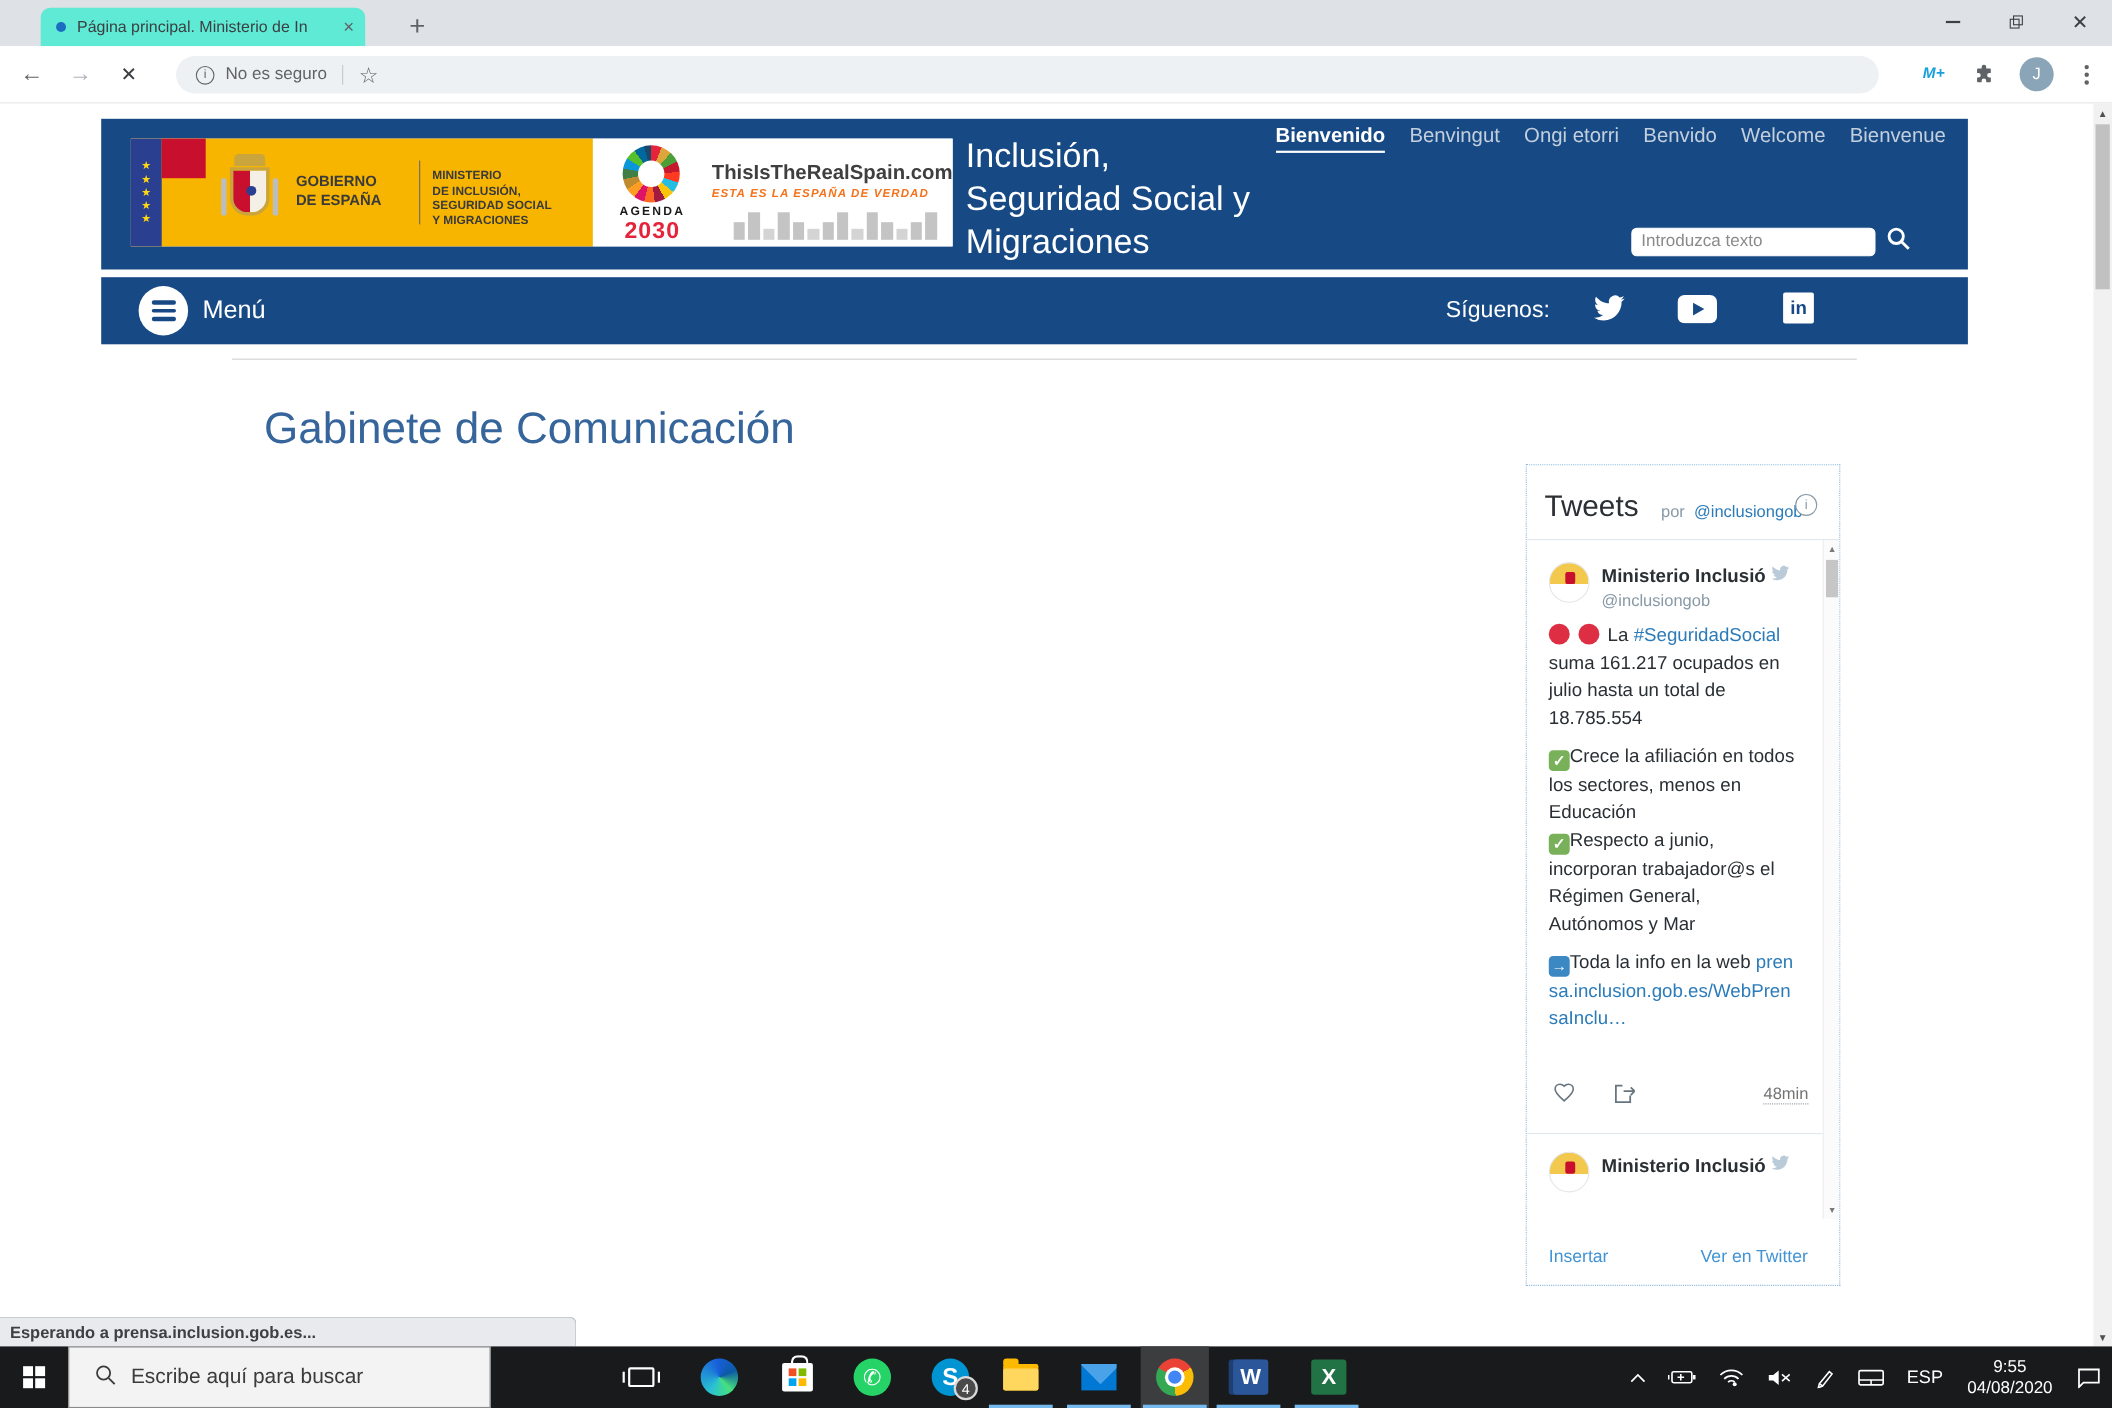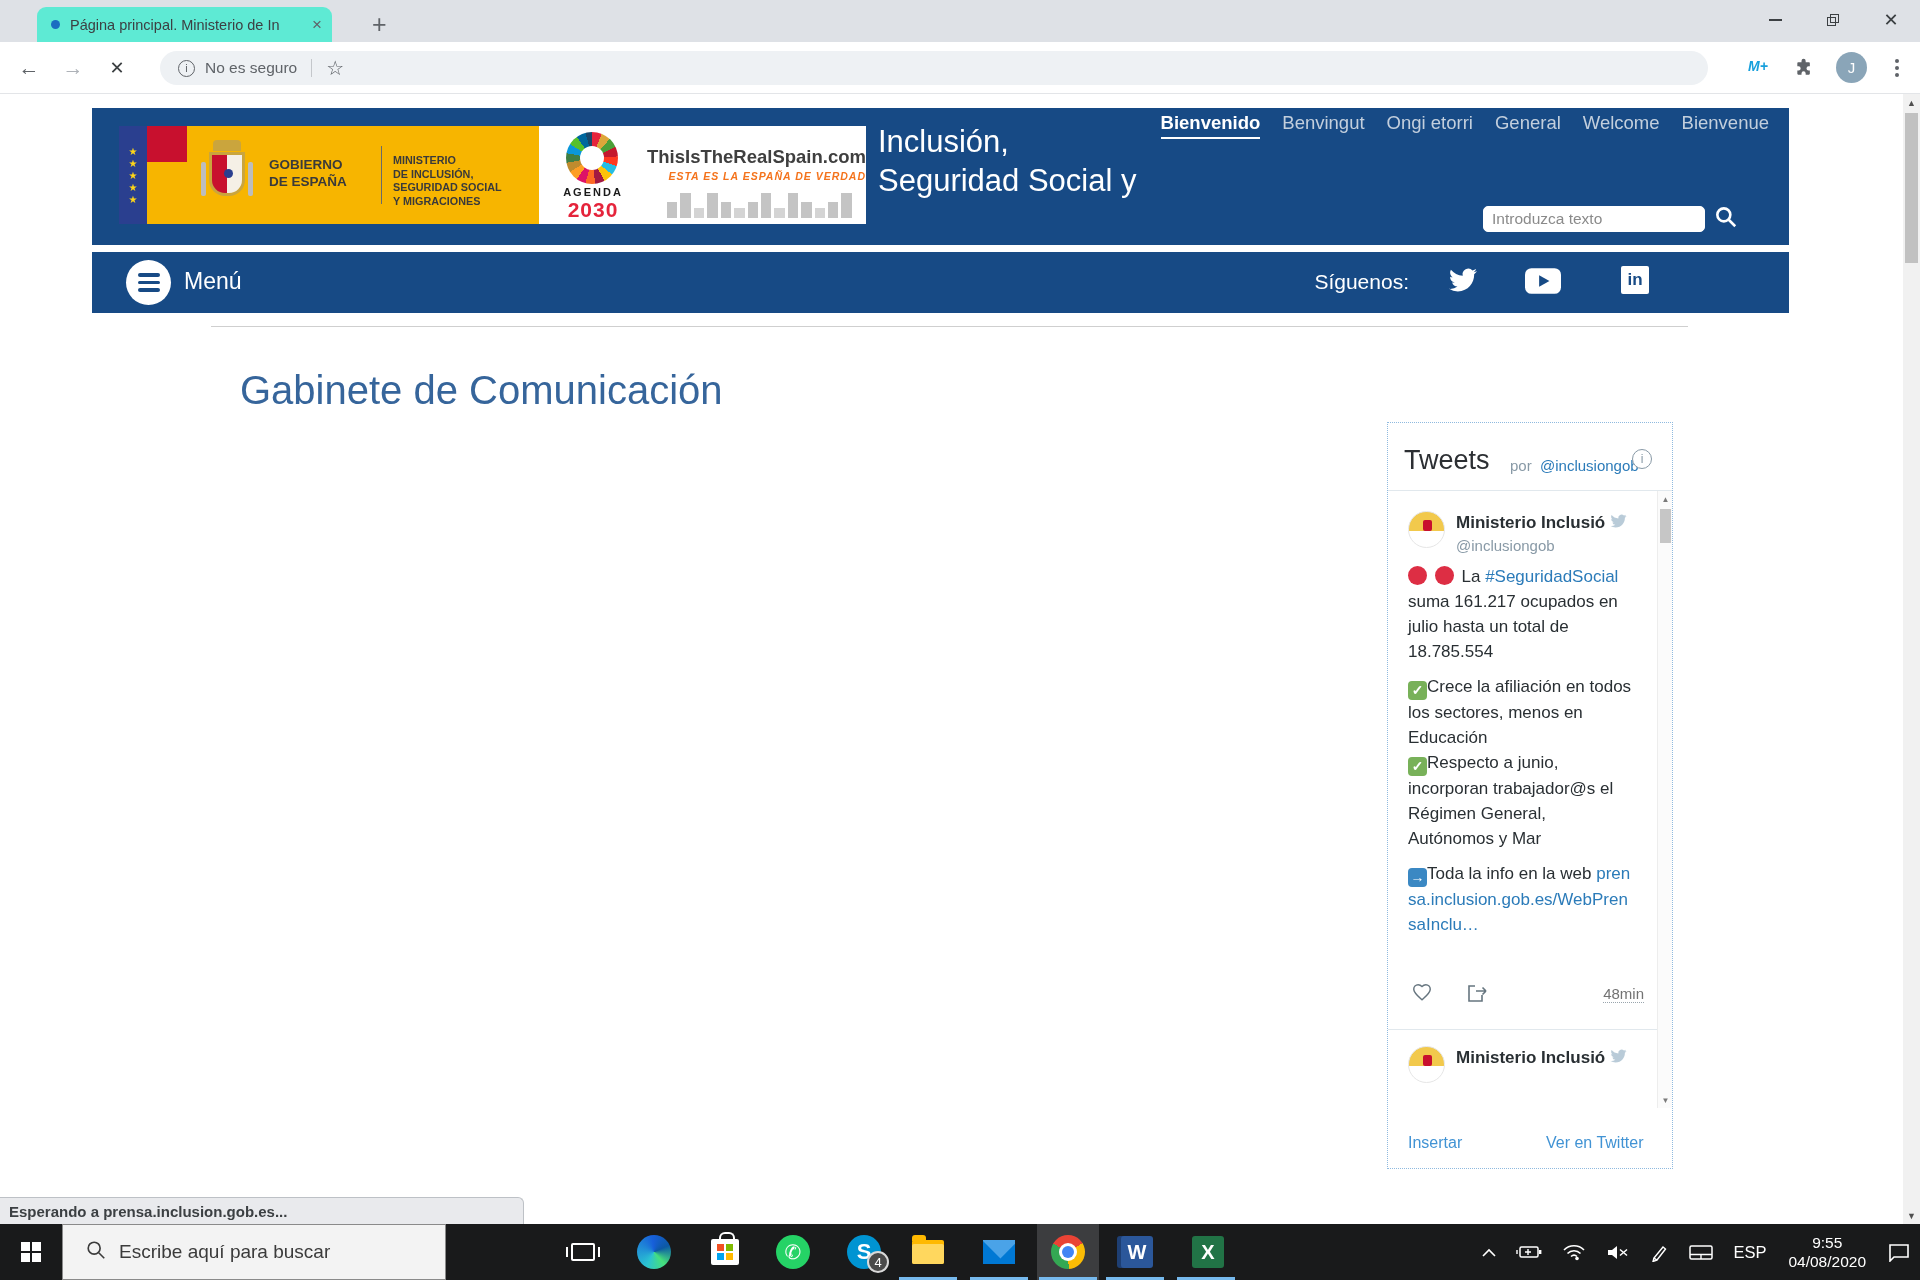--- a/index.html
+++ b/index.html
@@ -80,21 +80,21 @@
   .sdg-block { position:relative; width:108px; background:#fff; }
   .sdg-wheel { position:absolute; left:27px; top:6px; width:52px; height:52px; border-radius:50%;
     background:conic-gradient(#e5243b 0 6%,#dda63a 6% 12%,#4c9f38 12% 18%,#c5192d 18% 24%,#ff3a21 24% 30%,
       #26bde2 30% 36%,#fcc30b 36% 42%,#a21942 42% 48%,#fd6925 48% 54%,#dd1367 54% 60%,#fd9d24 60% 66%,
       #bf8b2e 66% 72%,#3f7e44 72% 78%,#0a97d9 78% 84%,#56c02b 84% 90%,#00689d 90% 96%,#19486a 96% 100%); }
   .sdg-wheel::after { content:""; position:absolute; left:14px; top:14px; width:24px; height:24px; border-radius:50%; background:#fff; }
   .agenda-txt { position:absolute; left:0; top:60px; width:108px; text-align:center; font-size:11px;
                 letter-spacing:2px; font-weight:bold; color:#1a1a1a; }
   .agenda-year { position:absolute; left:0; top:72px; width:108px; text-align:center; font-size:21px;
                  font-weight:bold; color:#e5243b; letter-spacing:1px; }
-  .trs-block { position:relative; flex:1; background:#fff; text-align:right; }
+  .trs-block { position:relative; flex:1; background:#fff; text-align:left; }
   .trs-title { position:absolute; left:0; top:20px; width:100%; font-size:18.5px; font-weight:bold; color:#3f3f3f; }
   .trs-sub { position:absolute; left:0; top:44px; width:100%; font-size:10.5px; font-weight:bold; font-style:italic;
              color:#f4731c; letter-spacing:1px; }
   .skyline { position:absolute; left:20px; bottom:6px; right:14px; height:26px; display:flex; align-items:flex-end; gap:3px; }
   .skyline i { flex:1; background:#c4c4c4; }
   .skyline i:nth-child(odd) { height:60%; } .skyline i:nth-child(even) { height:95%; }
   .skyline i:nth-child(3n) { height:40%; background:#d4d4d4; }
 
   .site-title { position:absolute; left:786px; top:14px; color:#fff; font-size:31px; line-height:39px; }
 
@@ -276,21 +276,21 @@
     <span class="arr" style="top:0;">▲</span>
     <span class="thumb"></span>
     <span class="arr" style="bottom:0;">▼</span>
   </div>
 
   <div class="band">
     <div class="langnav">
       <span class="active">Bienvenido</span>
       <span>Benvingut</span>
       <span>Ongi etorri</span>
-      <span>General</span>
+      <span>Benvido</span>
       <span>Welcome</span>
       <span>Bienvenue</span>
     </div>
 
     <div class="banner">
       <div class="banner-yellow">
         <div class="flag-blue">
           <i>★</i>
             <i>★</i>
             <i>★</i>
@@ -340,20 +340,21 @@
             <i></i>
             <i></i>
             <i></i>
         </div>
       </div>
     </div>
 
     <div class="site-title">
       <div>Inclusión,</div>
       <div>Seguridad Social y</div>
+      <div>Migraciones</div>
     </div>
 
     <div class="site-search">
       <input type="text" placeholder="Introduzca texto" style="">
       <span class="mag">
         <svg width="26" height="26" viewBox="0 0 24 24">
             <circle cx="10" cy="10" r="6" stroke="#fff" stroke-width="2.4" fill="none"></circle>
             <path d="M14.5 14.5 L20.5 20.5" stroke="#fff" stroke-width="2.4"></path>
           </svg>
       </span>

